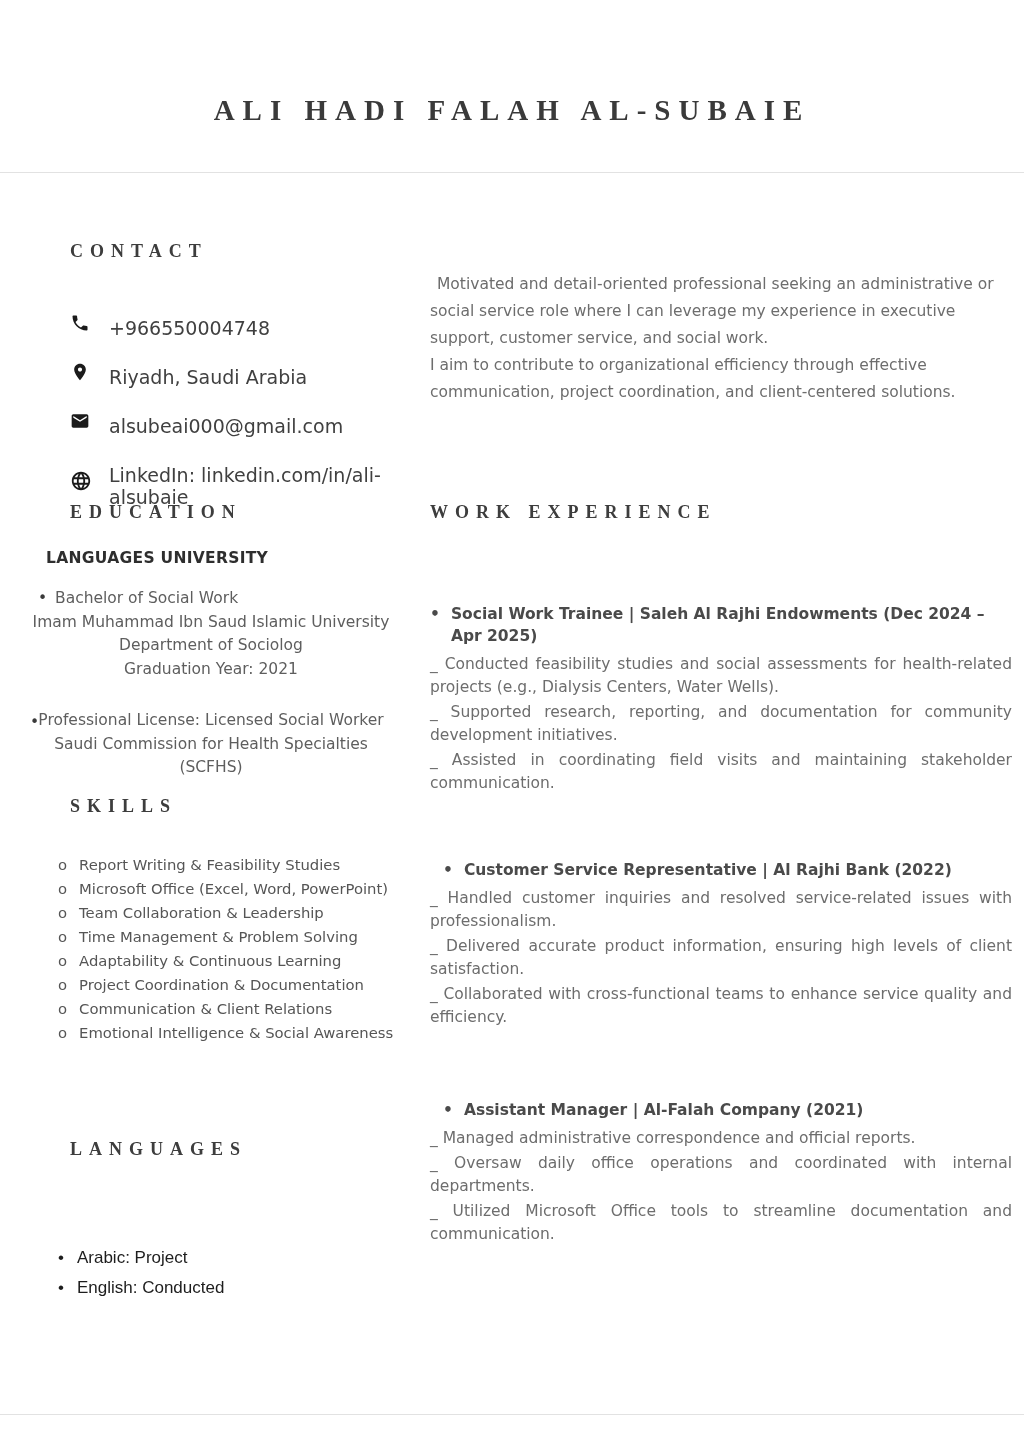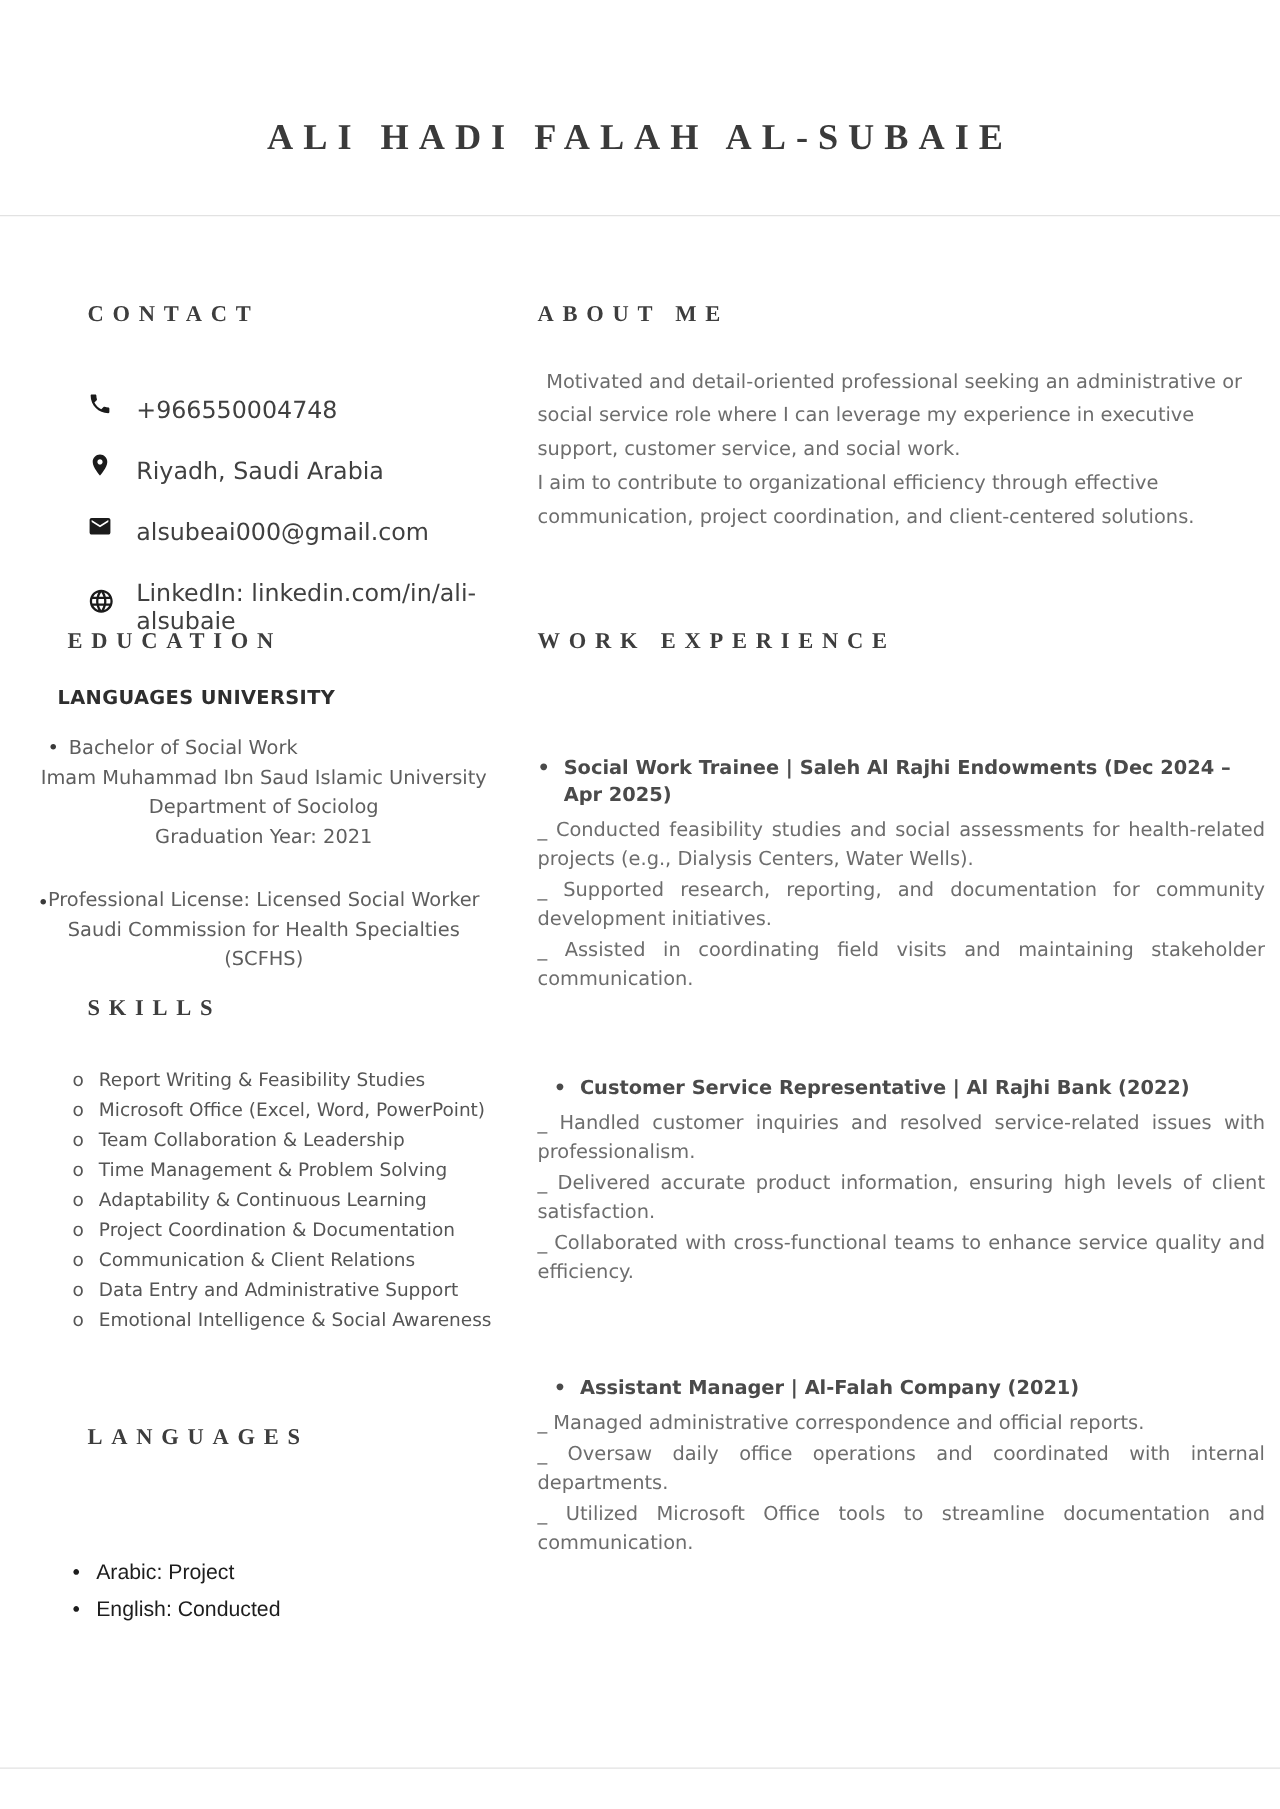--- a/index.html
+++ b/index.html
@@ -36,21 +36,21 @@
   .contact-row.linkedin { margin-top:7px; }
   .contact-row.linkedin .cicon { width:22px; height:22px; margin-right:17px; }
 
   
   .about-sec { position:absolute; left:430px; top:241px; width:582px; }
   .about-text { margin-top:30px; font-size:15.5px; line-height:27px; color:#6d6d6d; }
   .about-text .p1 { text-indent:7px; }
 
   
   .education-sec { position:absolute; left:30px; top:502px; width:362px; }
-  .education-sec .sec-title { margin-left:24px; }
+  .education-sec .sec-title { margin-left:40px; }
   .edu-university { margin:26px 0 0 16px; font-size:15.5px; font-weight:700; color:#2e2e2e; letter-spacing:0.3px; }
   .edu-item { position:relative; margin-top:20px; font-size:15.5px; line-height:23.5px; color:#5e5e5e; text-align:center; }
   .edu-item .dot { position:absolute; left:8px; top:0; color:#3a3a3a; }
   .edu-item .first-left { text-align:left; padding-left:25px; }
   .edu-item.item2 { margin-top:28px; }
   .edu-item.item2 .dot { left:0; top:2px; }
 
   
   .skills-sec { position:absolute; left:58px; top:796px; width:345px; }
   .skills-sec .sec-title { margin-left:12px; }
@@ -117,21 +117,20 @@
           <svg viewBox="0 0 24 24">
               <path d="M11.99 2C6.47 2 2 6.48 2 12s4.47 10 9.99 10C17.52 22 22 17.52 22 12S17.52 2 11.99 2zm6.93 6h-2.95c-.32-1.25-.78-2.45-1.38-3.56 1.84.63 3.37 1.91 4.33 3.56zM12 4.04c.83 1.2 1.48 2.53 1.91 3.96h-3.82c.43-1.43 1.08-2.76 1.91-3.96zM4.26 14C4.1 13.36 4 12.69 4 12s.1-1.36.26-2h3.38c-.08.66-.14 1.32-.14 2 0 .68.06 1.34.14 2H4.26zm.82 2h2.95c.32 1.25.78 2.45 1.38 3.56-1.84-.63-3.37-1.9-4.33-3.56zm2.95-8H5.08c.96-1.66 2.49-2.93 4.33-3.56C8.81 5.55 8.35 6.75 8.03 8zM12 19.96c-.83-1.2-1.48-2.53-1.91-3.96h3.82c-.43 1.43-1.08 2.76-1.91 3.96zM14.34 14H9.66c-.09-.66-.16-1.32-.16-2 0-.68.07-1.35.16-2h4.68c.09.65.16 1.32.16 2 0 .68-.07 1.34-.16 2zm.25 5.56c.6-1.11 1.06-2.31 1.38-3.56h2.95c-.96 1.65-2.49 2.93-4.33 3.56zM16.36 14c.08-.66.14-1.32.14-2 0-.68-.06-1.34-.14-2h3.38c.16.64.26 1.31.26 2s-.1 1.36-.26 2h-3.38z"></path>
             </svg>
         </span>
         <span class="ctext">LinkedIn: linkedin.com/in/ali-alsubaie</span>
       </div>
     </div>
   </section>
 
   <section class="about-sec">
-    <h2 class="sec-title">ABOUT ME</h2>
     <div class="about-text">
       <p class="p1">Motivated and detail-oriented professional seeking an administrative or social service role where I can leverage my experience in executive support, customer service, and social work.</p>
       <p class="p2">I aim to contribute to organizational efficiency through effective communication, project coordination, and client-centered solutions.</p>
     </div>
   </section>
 
   <section class="education-sec">
     <h2 class="sec-title">EDUCATION</h2>
     <div class="edu-university">LANGUAGES UNIVERSITY</div>
 
@@ -179,21 +178,20 @@
   <section class="skills-sec">
     <h2 class="sec-title">SKILLS</h2>
     <div class="skills-list">
       <div class="skill-row">Report Writing &amp; Feasibility Studies</div>
       <div class="skill-row">Microsoft Office (Excel, Word, PowerPoint)</div>
       <div class="skill-row">Team Collaboration &amp; Leadership</div>
       <div class="skill-row">Time Management &amp; Problem Solving</div>
       <div class="skill-row">Adaptability &amp; Continuous Learning</div>
       <div class="skill-row">Project Coordination &amp; Documentation</div>
       <div class="skill-row">Communication &amp; Client Relations</div>
-      <div class="skill-row">Data Entry and Administrative Support</div>
       <div class="skill-row">Emotional Intelligence &amp; Social Awareness</div>
     </div>
   </section>
 
   <section class="languages-sec">
     <h2 class="sec-title">LANGUAGES</h2>
     <div class="lang-list">
       <div class="lang-row">Arabic: Project</div>
       <div class="lang-row">English: Conducted</div>
     </div>

